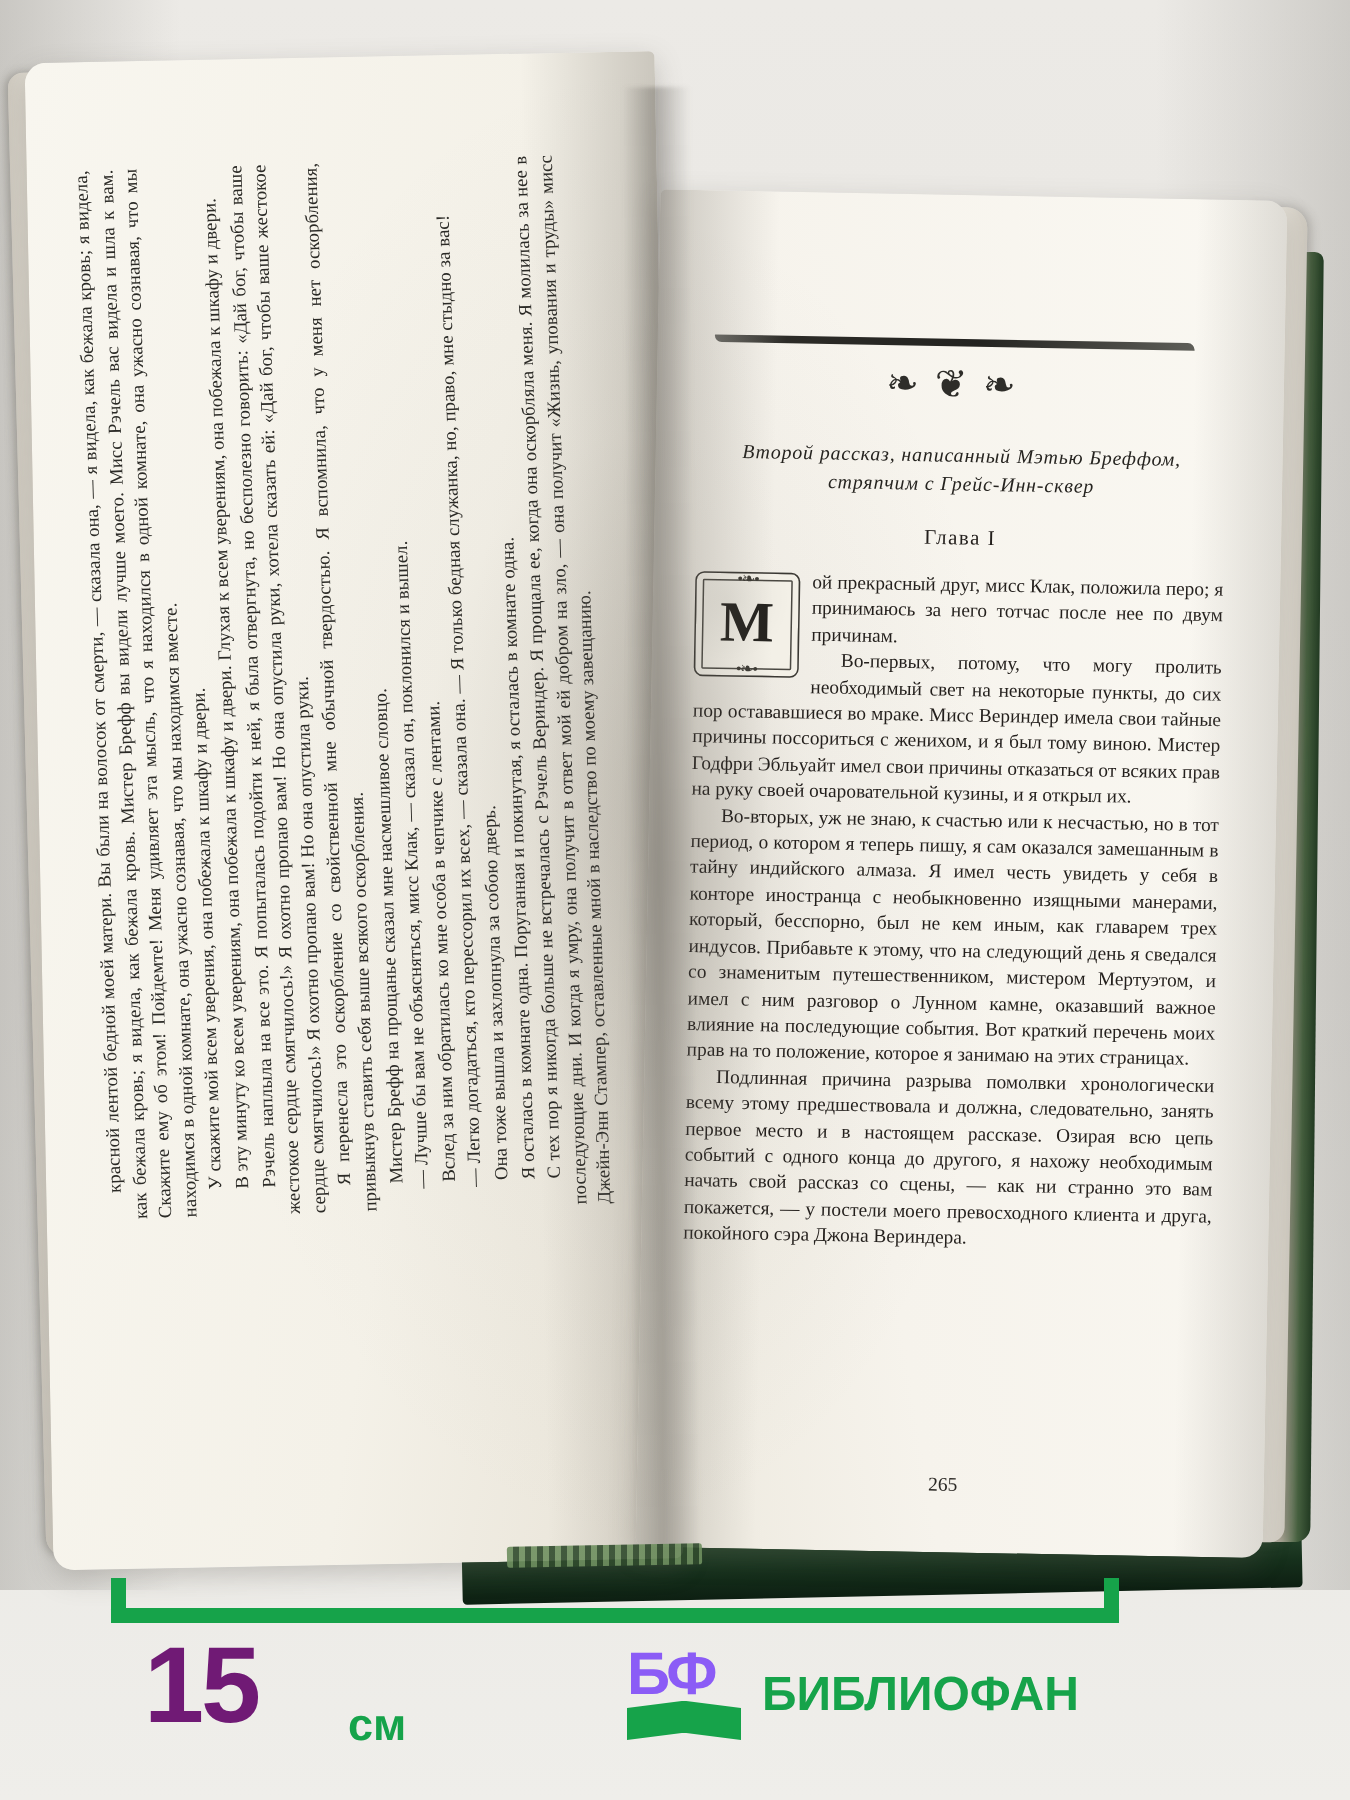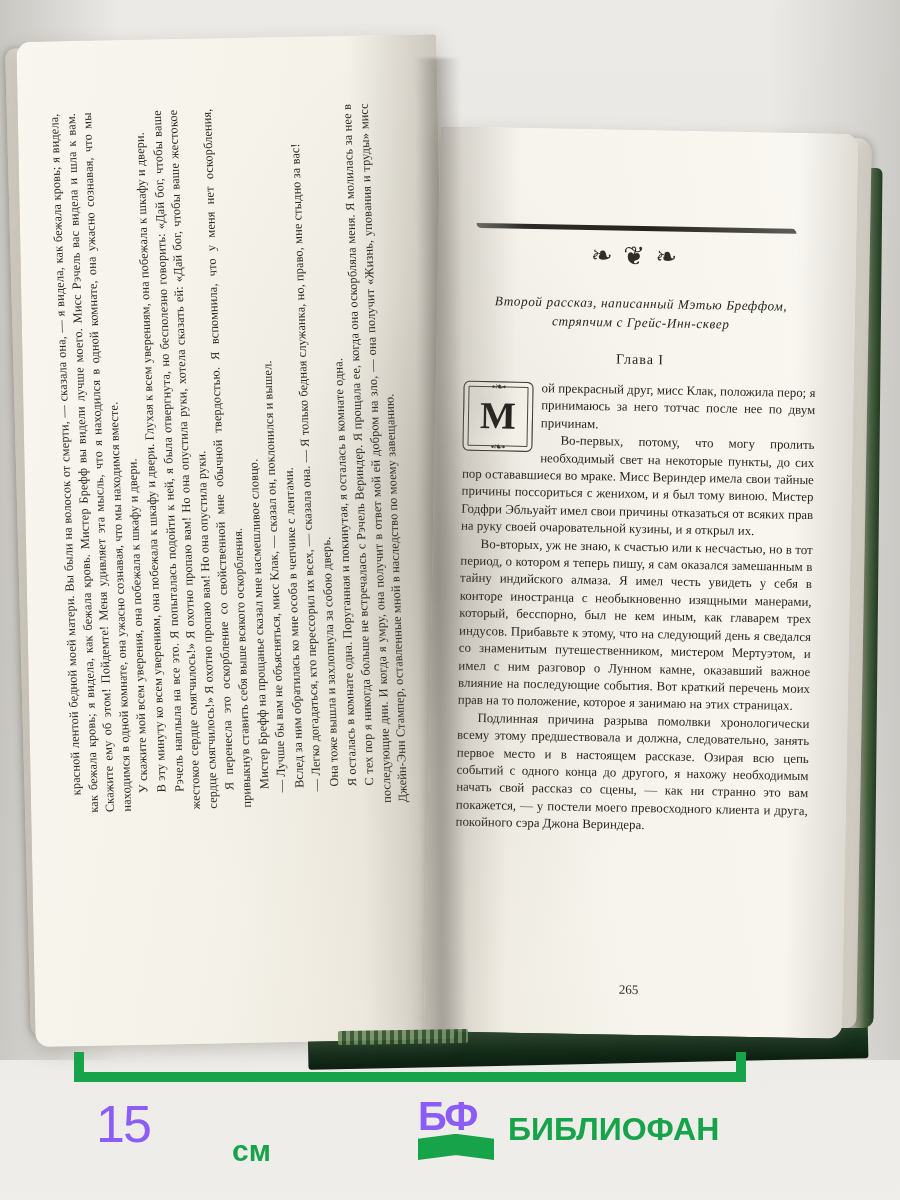--- a/index.html
+++ b/index.html
@@ -334,24 +334,24 @@
     background: #16a34a;
     top: -20px;
   }
   .scalebar::before { left: 0; }
   .scalebar::after { right: 0; }
 
   .scale-label {
     position: absolute;
     left: 96px;
     top: 1086px;
-    color: #8b5cf6;
+    color: #701a75;
     font-family: "Liberation Sans", sans-serif;
-    font-weight: normal;
-    font-size: 52px;
+    font-weight: bold;
+    font-size: 72px;
     line-height: 76px;
     letter-spacing: -2px;
   }
   .scale-unit {
     position: absolute;
     left: 232px;
     top: 1136px;
     color: #16a34a;
     font-family: "Liberation Sans", sans-serif;
     font-weight: bold;

